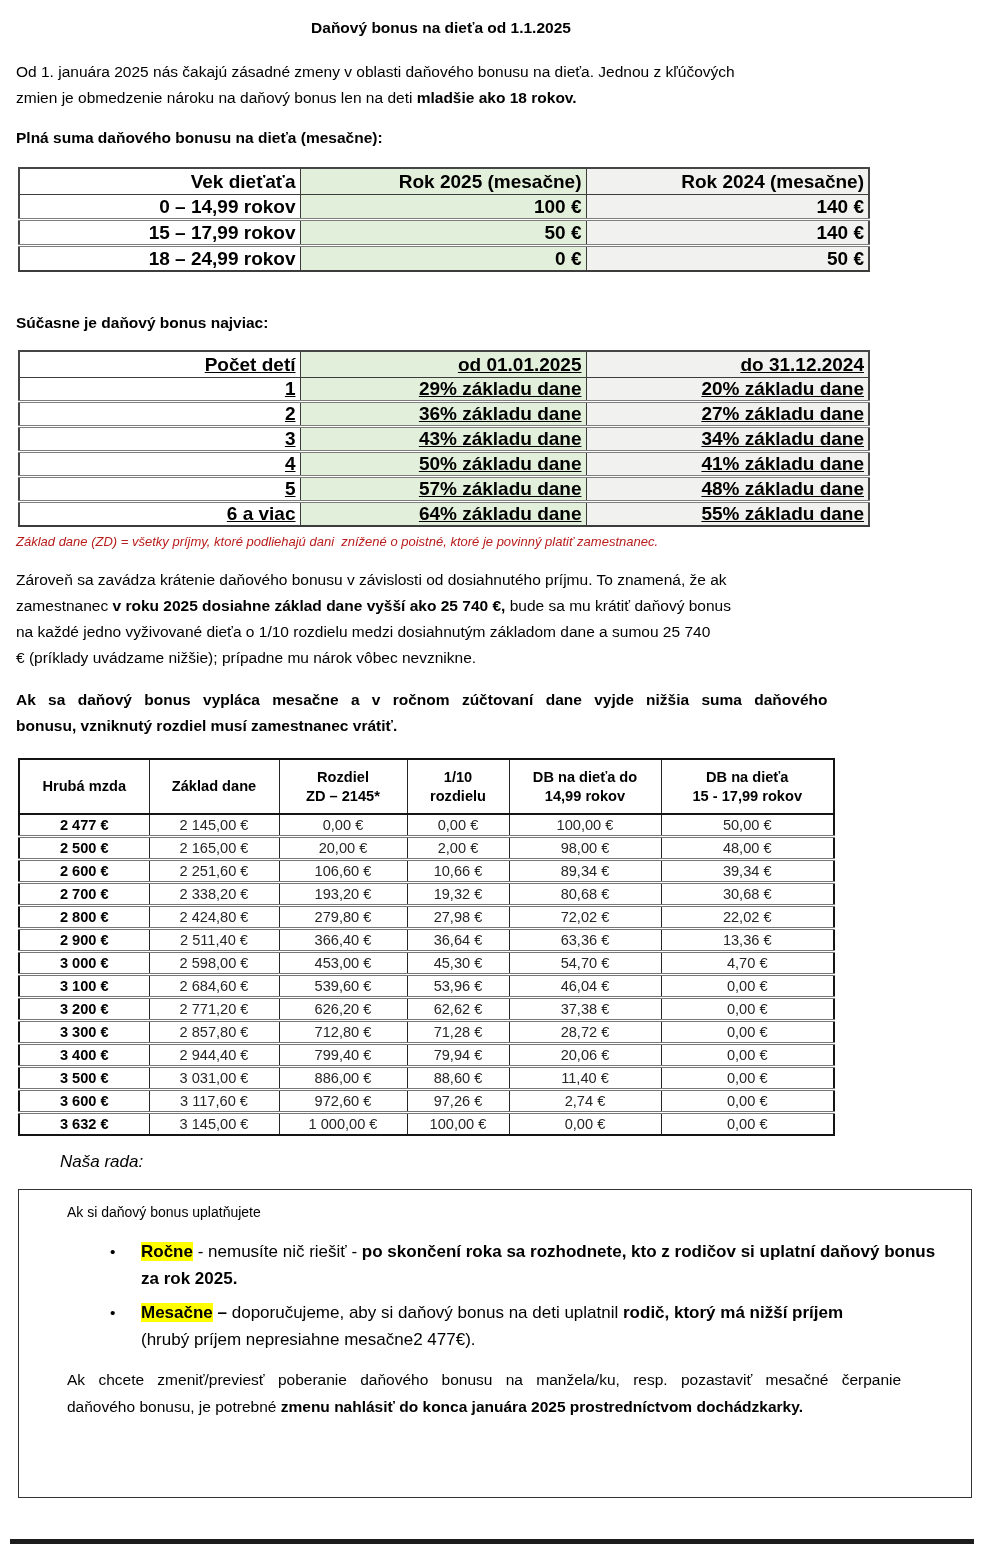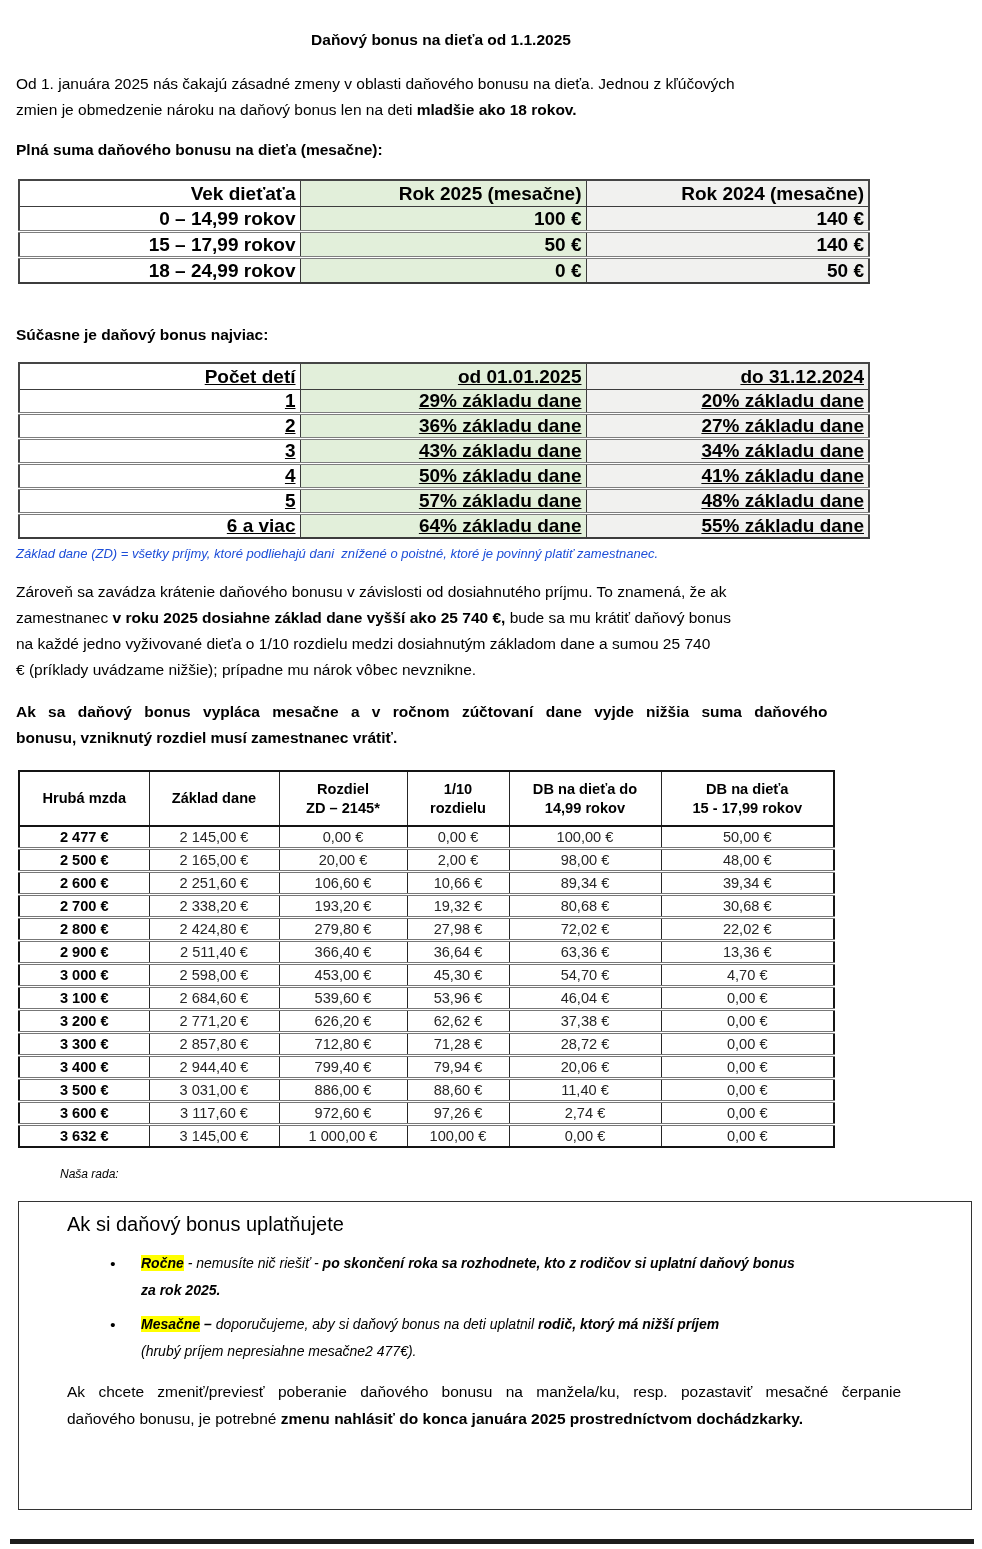--- a/index.html
+++ b/index.html
@@ -1,20 +1,20 @@
 <!DOCTYPE html>
 <html><head>
 <meta charset="utf-8">
 <style>
   html,body { margin:0; padding:0; background:#ffffff; }
   body {
     width:982px; height:1549px; position:relative; overflow:hidden;
     font-family:"Liberation Sans", sans-serif; color:#000;
   }
-  .page { position:absolute; inset:0; padding:16px 16px; box-sizing:border-box; }
+  .page { position:absolute; inset:0; padding:4px 16px; box-sizing:border-box; }
 
   .doc-title {
     margin:14px 0 0 2px; width:846px; text-align:center;
     font-size:15.5px; font-weight:700; line-height:20px;
   }
 
   .para { width:848px; font-size:15.5px; line-height:26px; white-space:pre-wrap; }
   .p-intro    { margin:21px 0 0 0; }
   .p-kratenie { margin:17px 0 0 0; }
   .p-vratenie { margin:16px 0 0 0; font-weight:700; }
@@ -39,21 +39,21 @@
   .tbl-a tbody td { border-top:3px double #7e7e7e; }
   .tbl-a tbody tr:first-child td { border-top:1.6px solid #3c3c3c; }
   .tbl-a th:nth-child(2), .tbl-a td:nth-child(2) { background:#e2efda; }
   .tbl-a th:nth-child(3), .tbl-a td:nth-child(3) { background:#f1f1ef; }
   .tbl-1 tbody td { height:23px; }
   .tbl-2 { margin-top:17px;text-decoration:underline; }
   .tbl-2 tbody td { height:21.5px; }
 
   .footnote {
     margin:6px 0 0 0; font-size:13px; font-style:italic; line-height:17px;
-    white-space:pre-wrap; color:#1d4ed8;
+    white-space:pre-wrap; color:#b91c1c;
   }
 
   
   .tbl-b {
     border-collapse:collapse; table-layout:fixed; width:815px; margin:19px 0 0 2px;
     border:2.5px solid #141414;
   }
   .tbl-b th, .tbl-b td {
     border-left:1.6px solid #262626; text-align:center; vertical-align:middle;
     padding:0 2px; overflow:hidden;
@@ -64,33 +64,32 @@
     white-space:pre-line; border-bottom:2.5px solid #141414;
   }
   .tbl-b tbody td {
     font-size:14.6px; height:20px; line-height:20px; color:#262626;
     border-top:3px double #777777;
   }
   .tbl-b tbody tr:first-child td { border-top:none; }
   .tbl-b tbody td:first-child { font-weight:700; color:#000; }
 
   .advice-label {
-    margin:16px 0 0 44px; font-size:12px; font-style:italic; line-height:20px;
+    margin:16px 0 0 44px; font-size:17px; font-style:italic; line-height:20px;
   }
 
   .advice-box {
     box-sizing:border-box; width:954px; height:309px; margin:17px 0 0 2px;
     border:1.6px solid #333333; padding:0;
   }
-  .advice-intro { margin:12px 14px 0 48px; font-size:20px; line-height:21px; }
+  .advice-intro { margin:12px 14px 0 48px; font-size:14px; line-height:21px; }
   .bullet-list { list-style:none; margin:15px 0 0 0; padding:0; }
   .bullet-list li {
-    position:relative; margin:0 14px 7px 122px; font-size:14px; line-height:27px;
+    position:relative; margin:0 14px 7px 122px; font-size:17px; line-height:27px;
     white-space:pre-wrap;
-    font-style:italic;
   }
   .bullet-list li::before {
     content:"\2022"; position:absolute; left:-31px; top:0; font-size:15.5px; color:#000;
   }
   .closing {
     margin:13px 10px 0 48px; width:auto; font-size:15.5px; line-height:27px;
     white-space:pre-wrap;
   }
   .closing::first-line { word-spacing:9px; }
 

